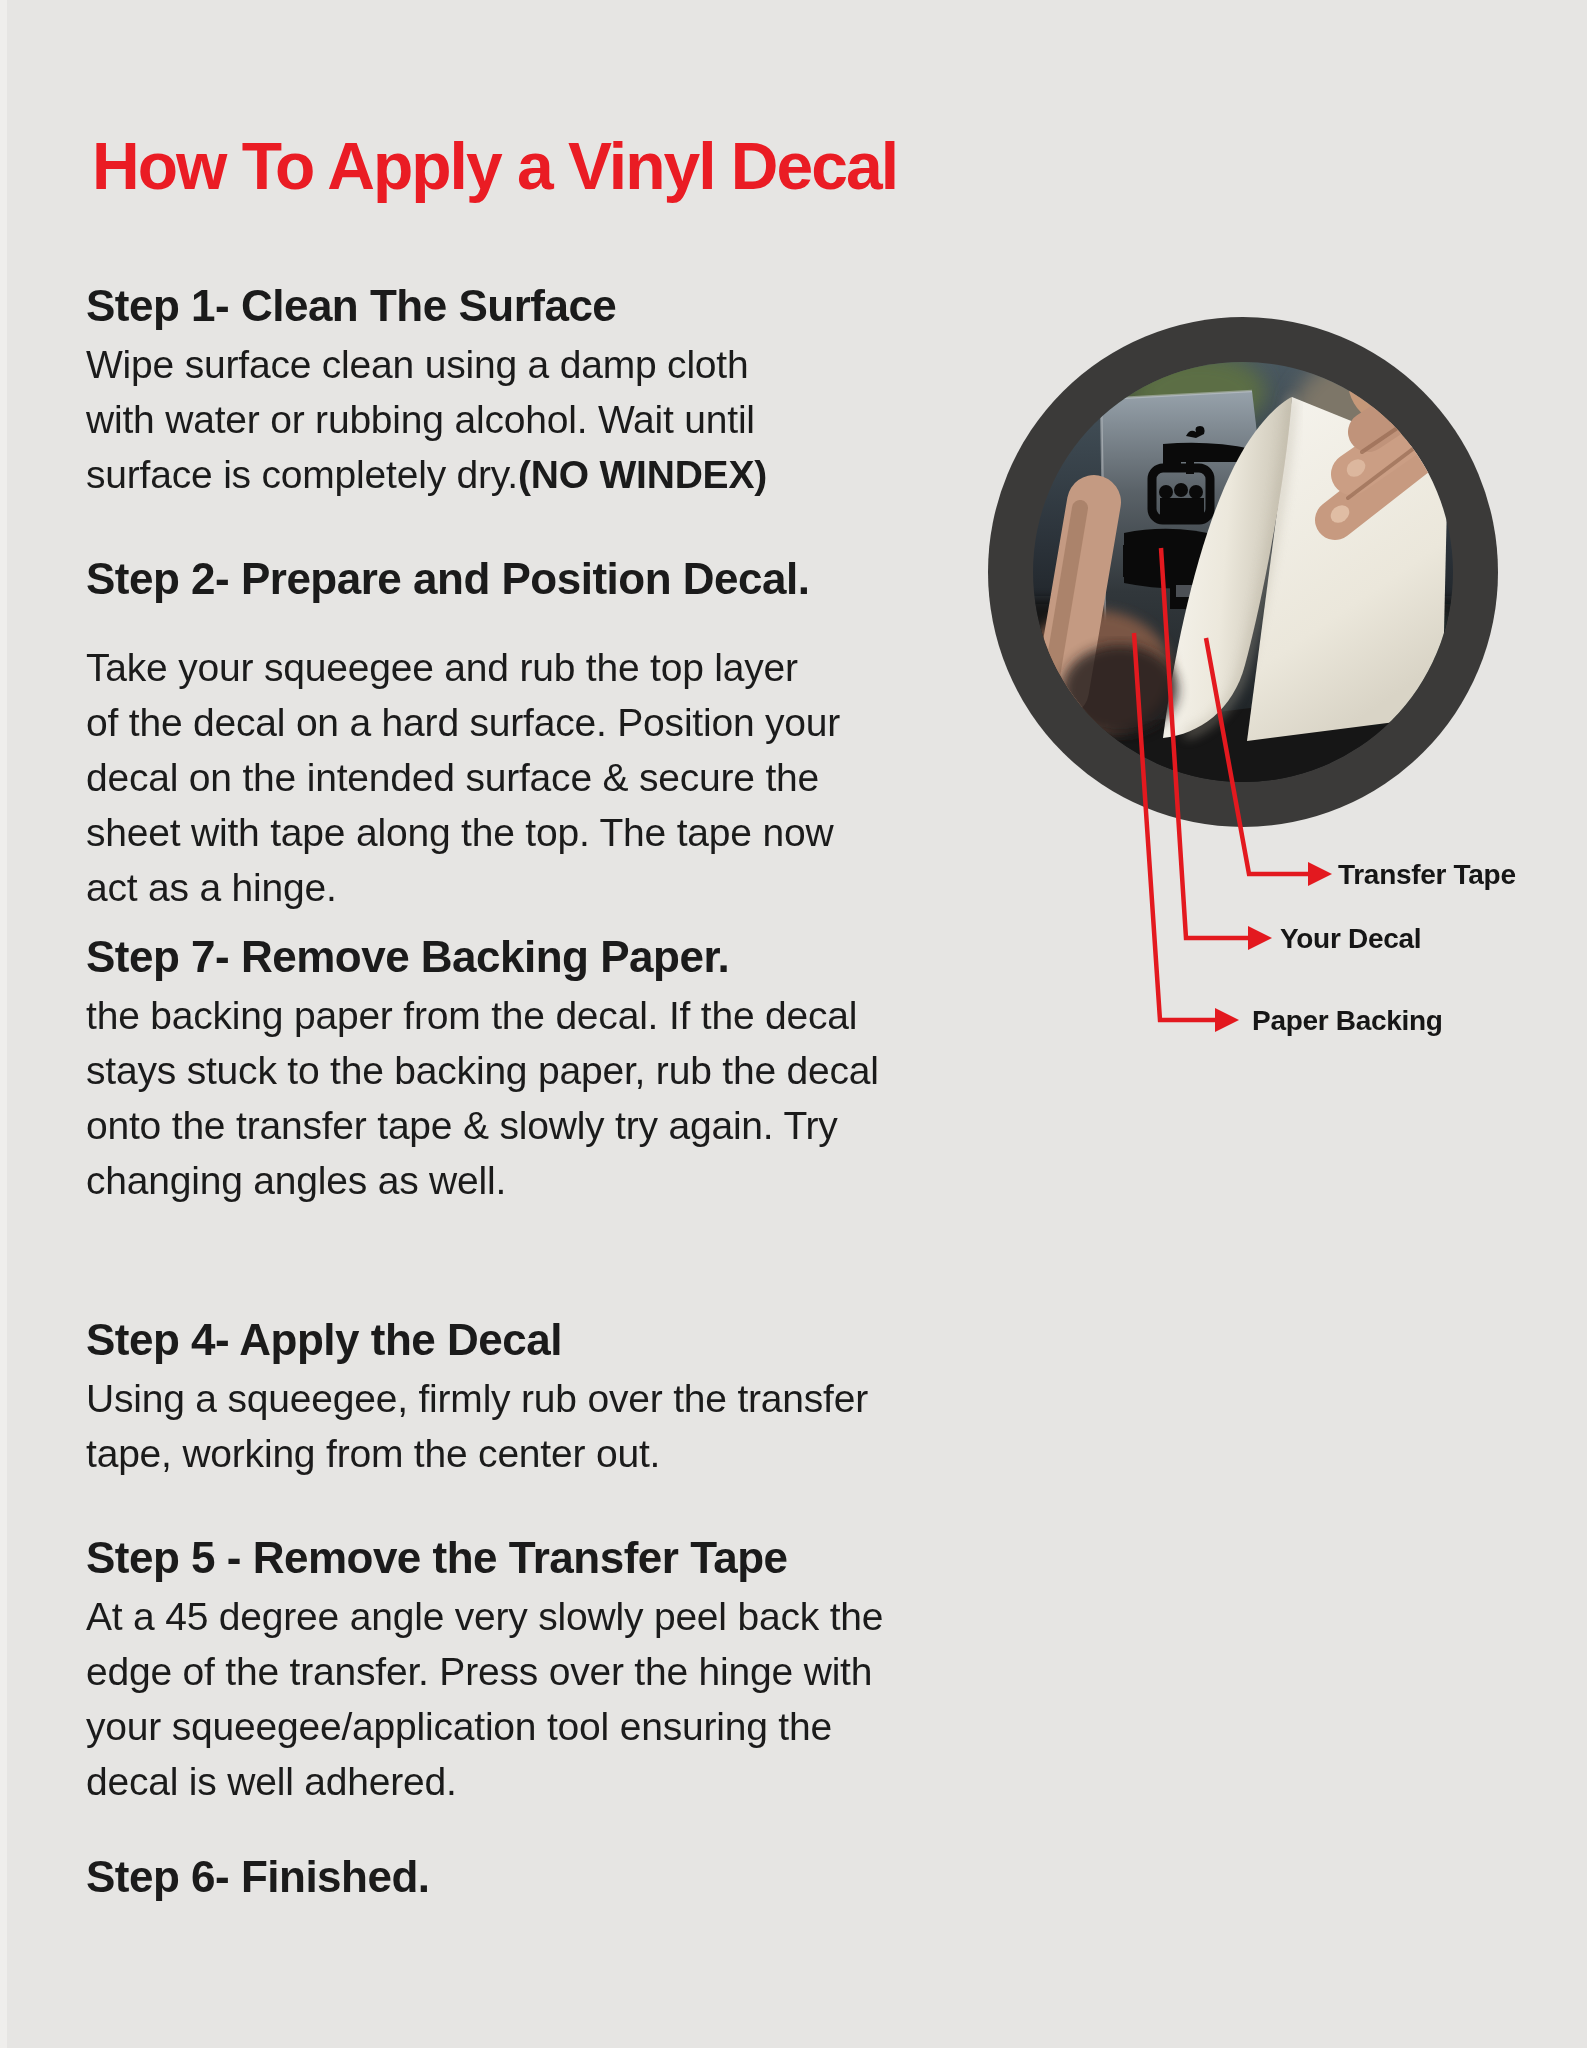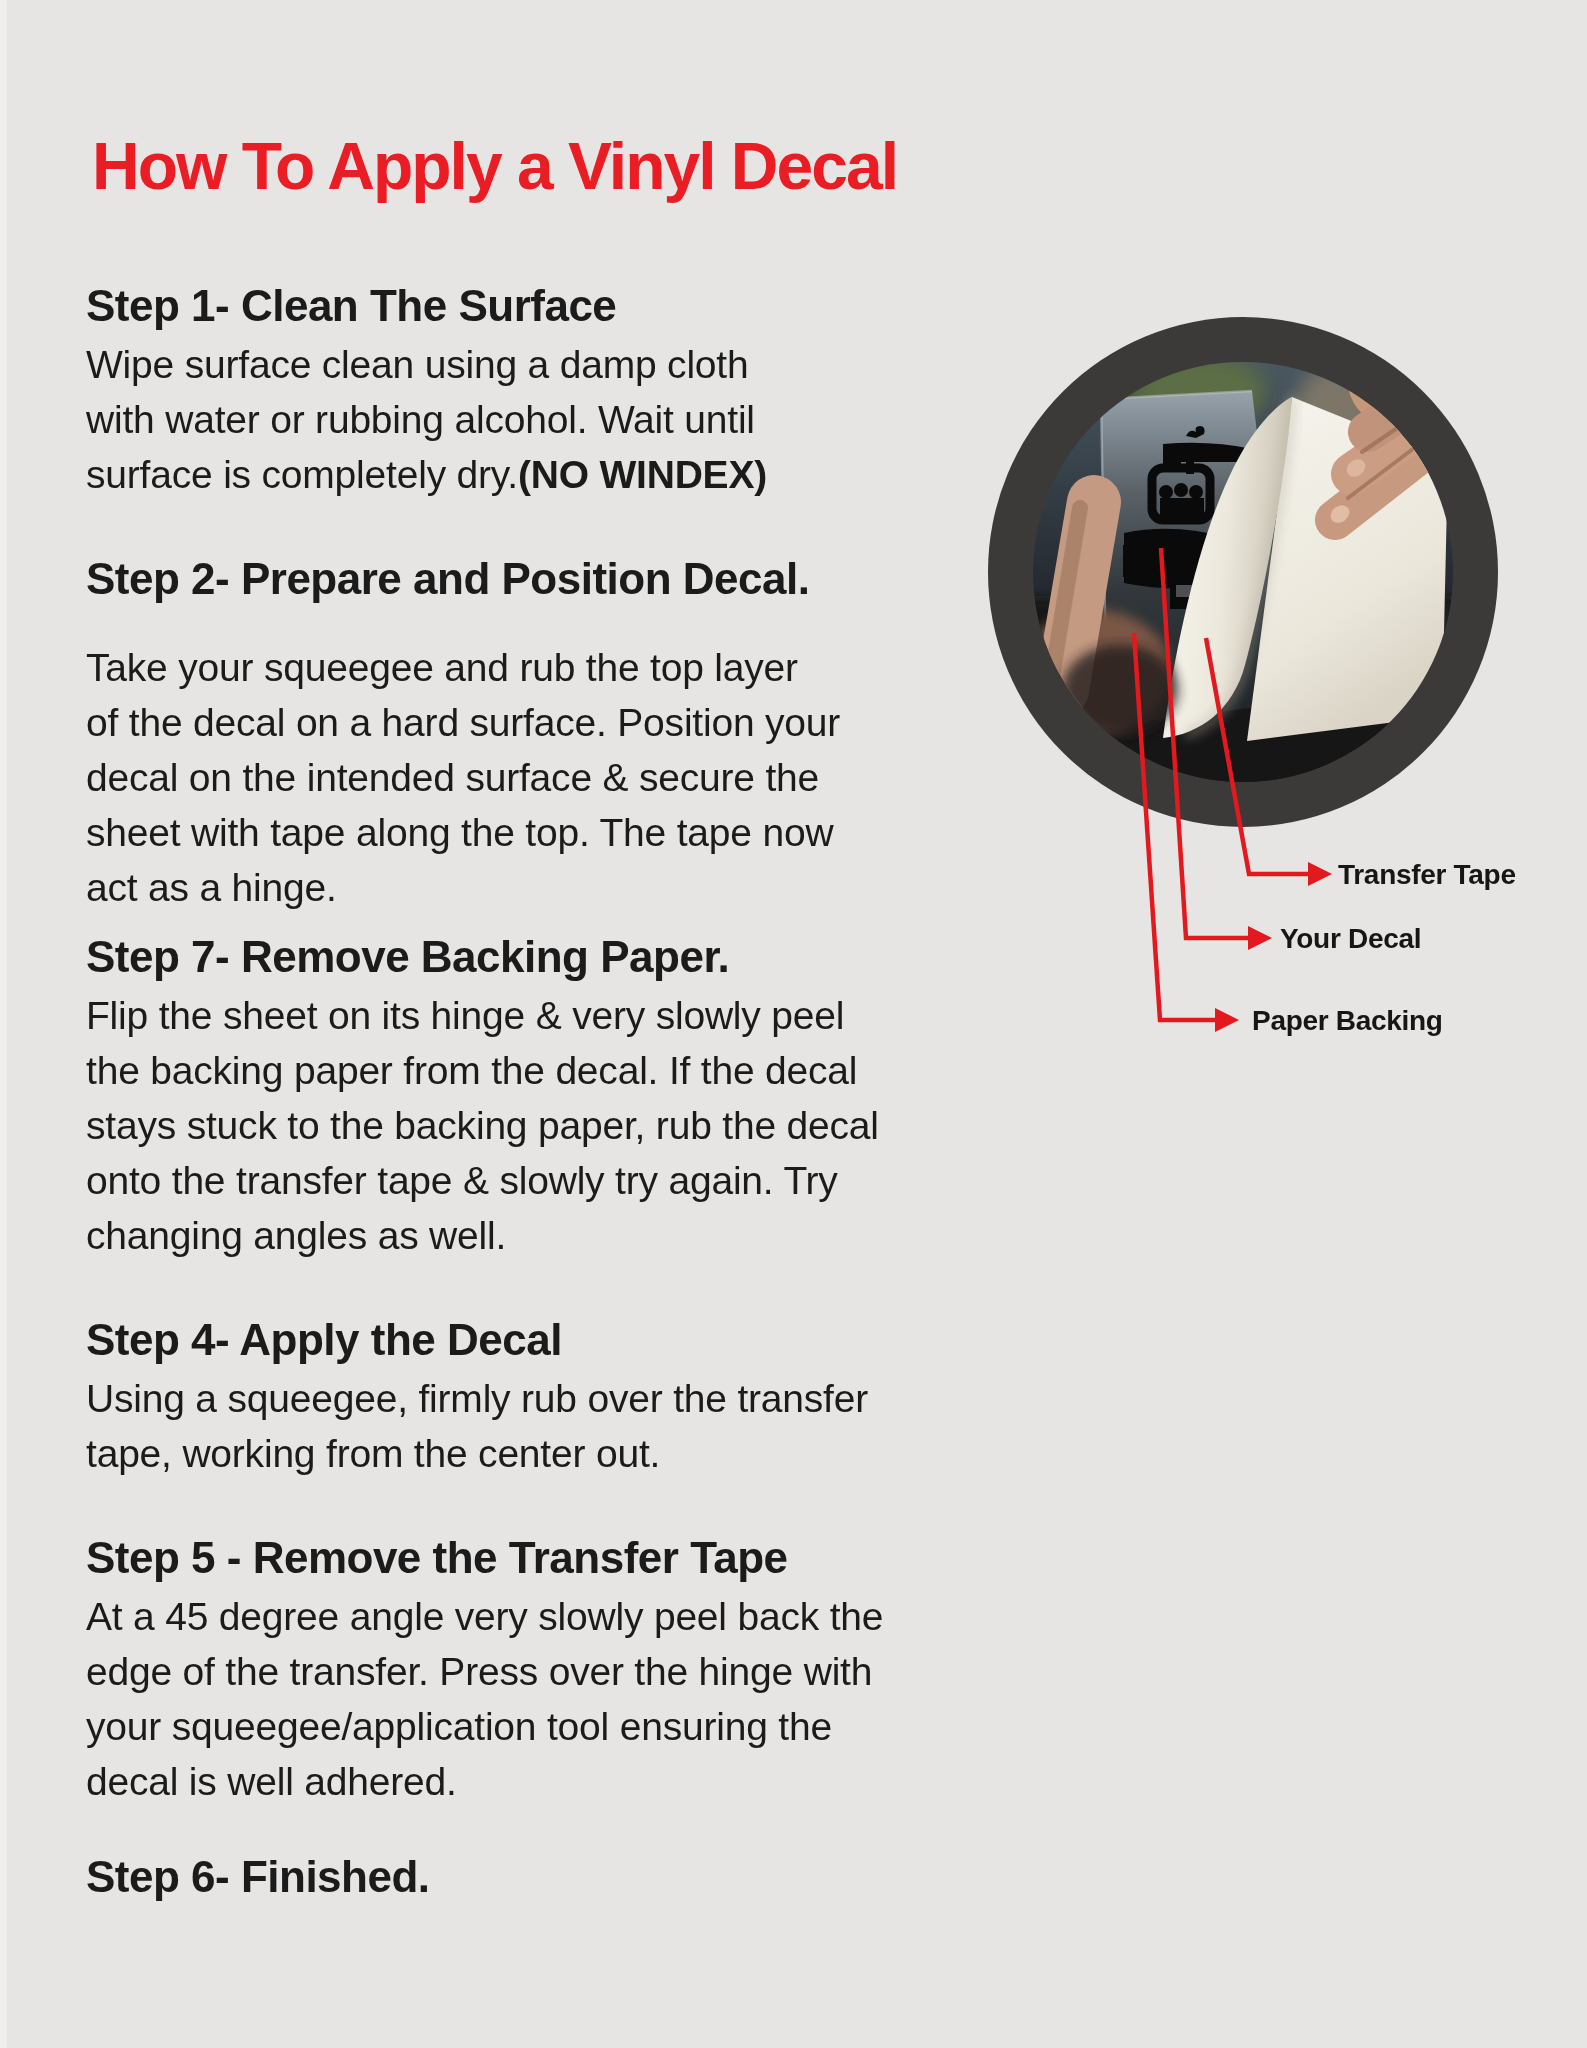--- a/index.html
+++ b/index.html
@@ -55,21 +55,20 @@
       <div class="step step-heading" style="top: 552px;">Step 2- Prepare and Position Decal.</div>
       <div class="step-body" style="top: 640px;">
         <div class="body-line">Take your squeegee and rub the top layer</div>
         <div class="body-line">of the decal on a hard surface. Position your</div>
         <div class="body-line">decal on the intended surface &amp; secure the</div>
         <div class="body-line">sheet with tape along the top. The tape now</div>
         <div class="body-line">act as a hinge.</div>
       </div>
       <div class="step step-heading" style="top: 930px;">Step 7- Remove Backing Paper.</div>
       <div class="step-body" style="top: 988px;">
-        <div class="body-line">Flip the sheet on its hinge &amp; very slowly peel</div>
         <div class="body-line">the backing paper from the decal. If the decal</div>
         <div class="body-line">stays stuck to the backing paper, rub the decal</div>
         <div class="body-line">onto the transfer tape &amp; slowly try again. Try</div>
         <div class="body-line">changing angles as well.</div>
       </div>
       <div class="step step-heading" style="top: 1313px;">Step 4- Apply the Decal</div>
       <div class="step-body" style="top: 1371px;">
         <div class="body-line">Using a squeegee, firmly rub over the transfer</div>
         <div class="body-line">tape, working from the center out.</div>
       </div>

